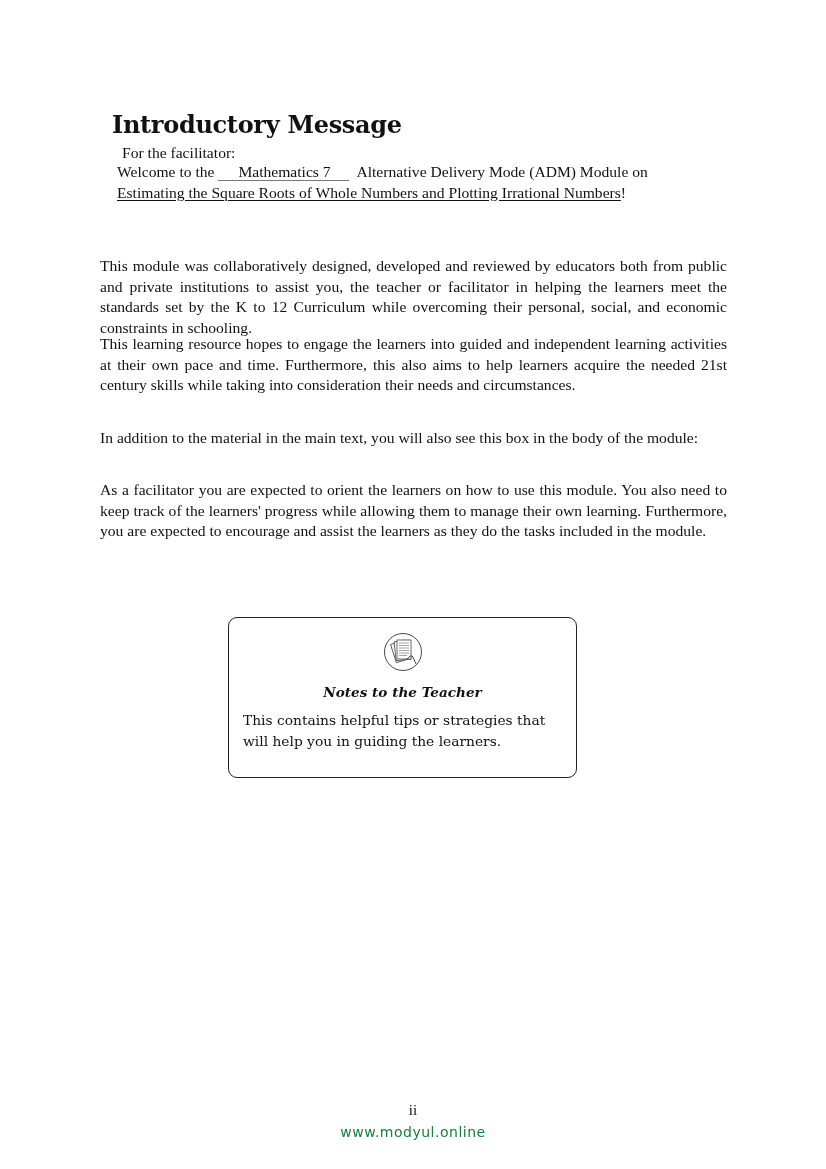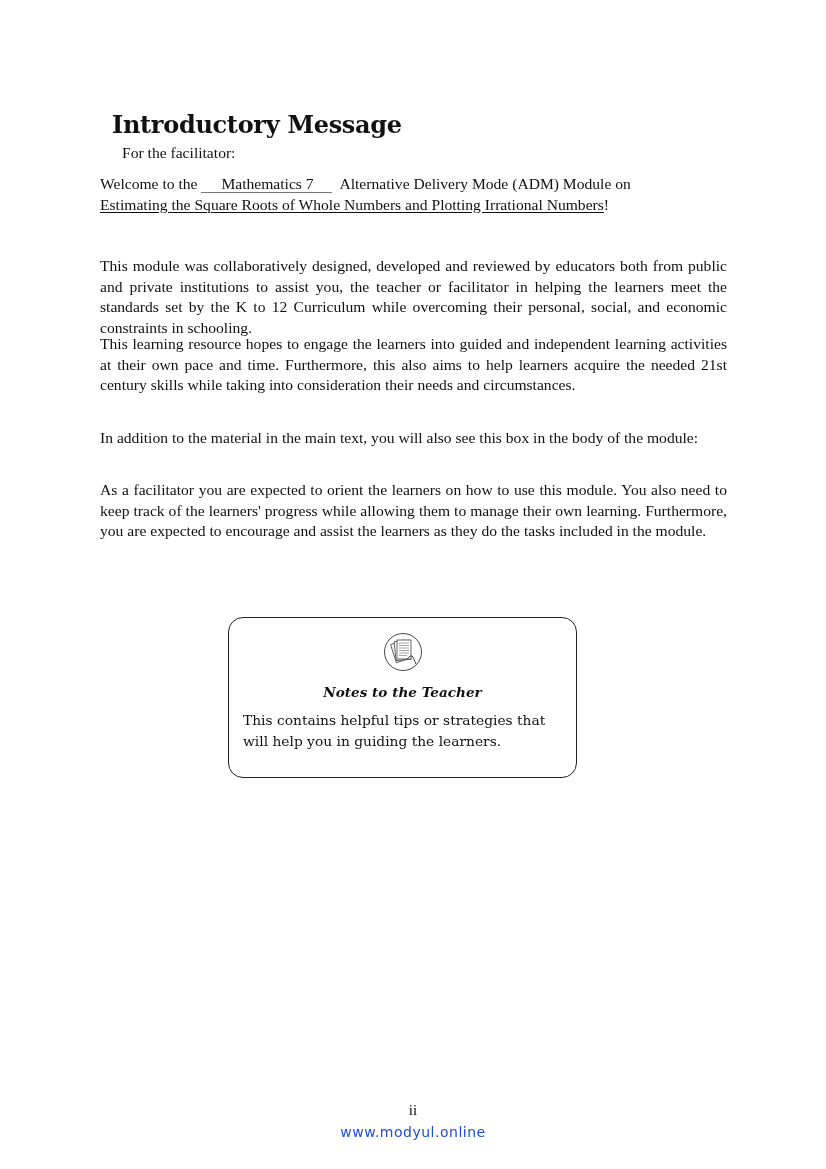--- a/index.html
+++ b/index.html
@@ -12,51 +12,51 @@
     }
     .body-text {
       font-family: "Liberation Serif", serif; font-size: 15.6px; line-height: 20.6px;
       text-align: justify; margin: 0;
     }
     .p { position: absolute; left: 100px; width: 627px; }
     .ul { text-decoration: underline; text-underline-offset: 2px; }
     .blank-ul { display: inline-block; border-bottom: 1px solid #777; padding: 0 18px 0 20px; line-height: 17px; }
     .notes-box {
       position: absolute; left: 228px; top: 617px; width: 349px; height: 161px;
-      border: 1.6px solid #222; border-radius: 15px; box-sizing: border-box;
+      border: 1.6px solid #222; border-radius: 9px; box-sizing: border-box;
     }
     .notes-icon {
       position: absolute; left: 154px; top: 14px; width: 40px; height: 40px;
     }
     .notes-title {
       position: absolute; left: 0; width: 100%; top: 66px; text-align: center;
       font-family: "DejaVu Serif", serif; font-style: italic; font-weight: bold; font-size: 13.6px;
     }
     .notes-text {
       position: absolute; left: 14px; width: 325px; top: 92px;
       font-family: "DejaVu Serif", serif; font-size: 13.8px; line-height: 20.5px;
     }
     .page-num {
       position: absolute; left: 0; width: 826px; top: 1102px; text-align: center;
       font-family: "Liberation Serif", serif; font-size: 15px;
     }
     .watermark {
       position: absolute; left: 0; width: 826px; top: 1124px; text-align: center;
-      font-family: "DejaVu Sans", sans-serif; font-size: 14px; color: #1d4ed8; letter-spacing: 0.5px;
+      font-family: "DejaVu Sans", sans-serif; font-size: 14px; color: #15803d; letter-spacing: 0.5px;
     }
   </style>
 </head>
 <body>
 
 <div class="page">
   <h1 class="title">Introductory Message</h1>
 
   <p class="p body-text" style="top:143px;margin-left:22px;">For the facilitator:</p>
 
-  <p class="p body-text" style="top:174px;">
+  <p class="p body-text" style="top:162px;margin-left:17px;">
     <span>Welcome to the</span>
     <span class="blank-ul">Mathematics 7</span>
     &nbsp;<span>Alternative Delivery Mode (ADM) Module on</span><br>
     <span class="ul">Estimating the Square Roots of  Whole Numbers and Plotting Irrational Numbers</span><span>!</span>
   </p>
 
   <p class="p body-text" style="top:240px;margin-top:16px;">This module was collaboratively designed, developed and reviewed by educators both from public and private institutions to assist you, the teacher or facilitator in helping the learners meet the standards set by the K to 12 Curriculum while overcoming their personal, social, and economic constraints in schooling.</p>
   <p class="p body-text" style="top:334px;">This learning resource hopes to engage the learners into guided and independent learning activities at their own pace and time. Furthermore, this also aims to help learners acquire the needed 21st century skills while taking into consideration their needs and circumstances.</p>
   <p class="p body-text" style="top:428px;">In addition to the material in the main text, you will also see this box in the body of the module:</p>
   <p class="p body-text" style="top:480px;">As a facilitator you are expected to orient the learners on how to use this module. You also need to keep track of the learners' progress while allowing them to manage their own learning. Furthermore, you are expected to encourage and assist the learners as they do the tasks included in the module.</p>

